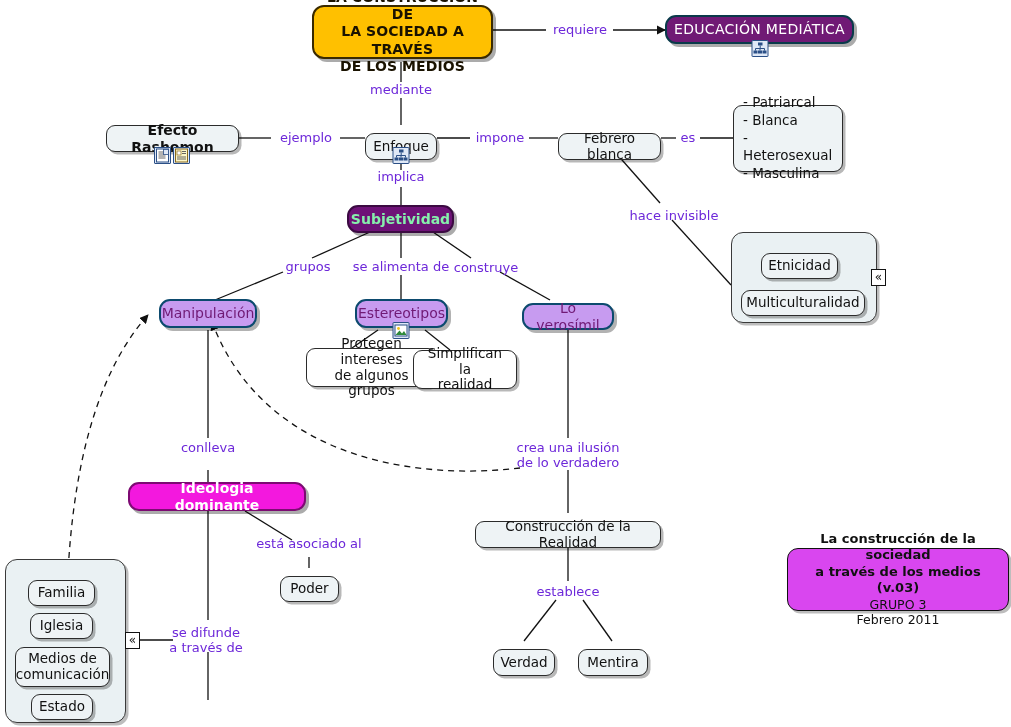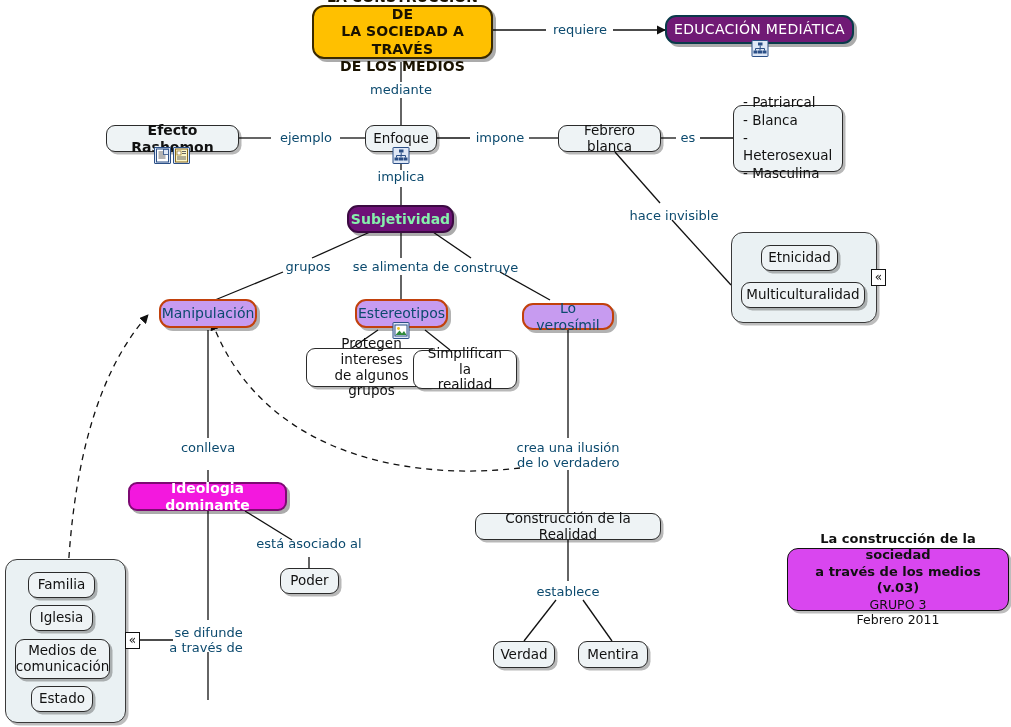--- a/index.html
+++ b/index.html
@@ -85,38 +85,39 @@
     border: 2px solid #7d0a73;
     border-radius: 11px;
     color: #ffffff;
     font-weight: bold;
     font-size: 14px;
     box-shadow: 3px 3px 0 rgba(0,0,0,0.33);
   }
   
   .node.lavender {
     background: #C79BF0;
-    border: 2px solid #c2410c;
+    border: 2px solid #0c4a6e;
     border-radius: 11px;
-    color: #0c4a6e;
+    color: #701a75;
     font-size: 14px;
     box-shadow: 3px 3px 0 rgba(0,0,0,0.30);
   }
   
   .node.bluegrey-bold {
     background: #eef3f5;
     border: 1.5px solid #2b2b2b;
     font-weight: bold;
     font-size: 14px;
     box-shadow: 2.5px 2.5px 0 rgba(0,0,0,0.28);
   }
   .node.bluegrey {
     background: #eef3f5;
     border: 1.4px solid #2b2b2b;
     box-shadow: 2.5px 2.5px 0 rgba(0,0,0,0.28);
+    margin-top: 8px;
   }
   .node.white {
     background: #ffffff;
     border: 1.4px solid #2b2b2b;
     box-shadow: 2.5px 2.5px 0 rgba(0,0,0,0.28);
   }
   .node.listbox {
     background: #eef3f5;
     border: 1.4px solid #2b2b2b;
     justify-content: flex-start;
@@ -162,24 +163,24 @@
     color: #111111;
     font-family: "DejaVu Sans", sans-serif;
     z-index: 6;
   }
 
   
   .elabel {
     position: absolute;
     font-size: 13px;
     line-height: 1.18;
-    color: #0c4a6e;
+    color: #6d28d9;
     background: transparent;
     white-space: pre-line;
-    text-align: right;
+    text-align: center;
     z-index: 4;
     transform: translateX(-50%);
   }
 
   
   .icons {
     position: absolute;
     display: flex;
     gap: 2px;
     z-index: 7;
@@ -348,21 +349,21 @@
   </div>
 
   <div class="node lavender" style="left:522px; top:303px; width:92px; height:27px;">Lo verosímil</div>
 
   <div class="node white" style="left:266px; top:348px; width:131px; height:39px;margin-left:40px;">Protegen intereses
 de algunos grupos</div>
 
   <div class="node white" style="left:413px; top:350px; width:104px; height:39px;">Simplifican la
 realidad</div>
 
-  <div class="node magenta" style="left:128px; top:482px; width:159px; height:29px;border-radius:9px;">Ideologia dominante</div>
+  <div class="node magenta" style="left:128px; top:482px; width:178px; height:29px;">Ideologia dominante</div>
 
   <div class="node bluegrey" style="left:280px; top:568px; width:59px; height:26px;">Poder</div>
 
   <div class="node bluegrey" style="left:475px; top:513px; width:186px; height:27px;">Construcción de la Realidad</div>
 
   <div class="node bluegrey" style="left:493px; top:641px; width:62px; height:27px;">Verdad</div>
 
   <div class="node bluegrey" style="left:578px; top:641px; width:70px; height:27px;">Mentira</div>
 
   <div class="group" style="left:5px; top:559px; width:121px; height:164px;"></div>

